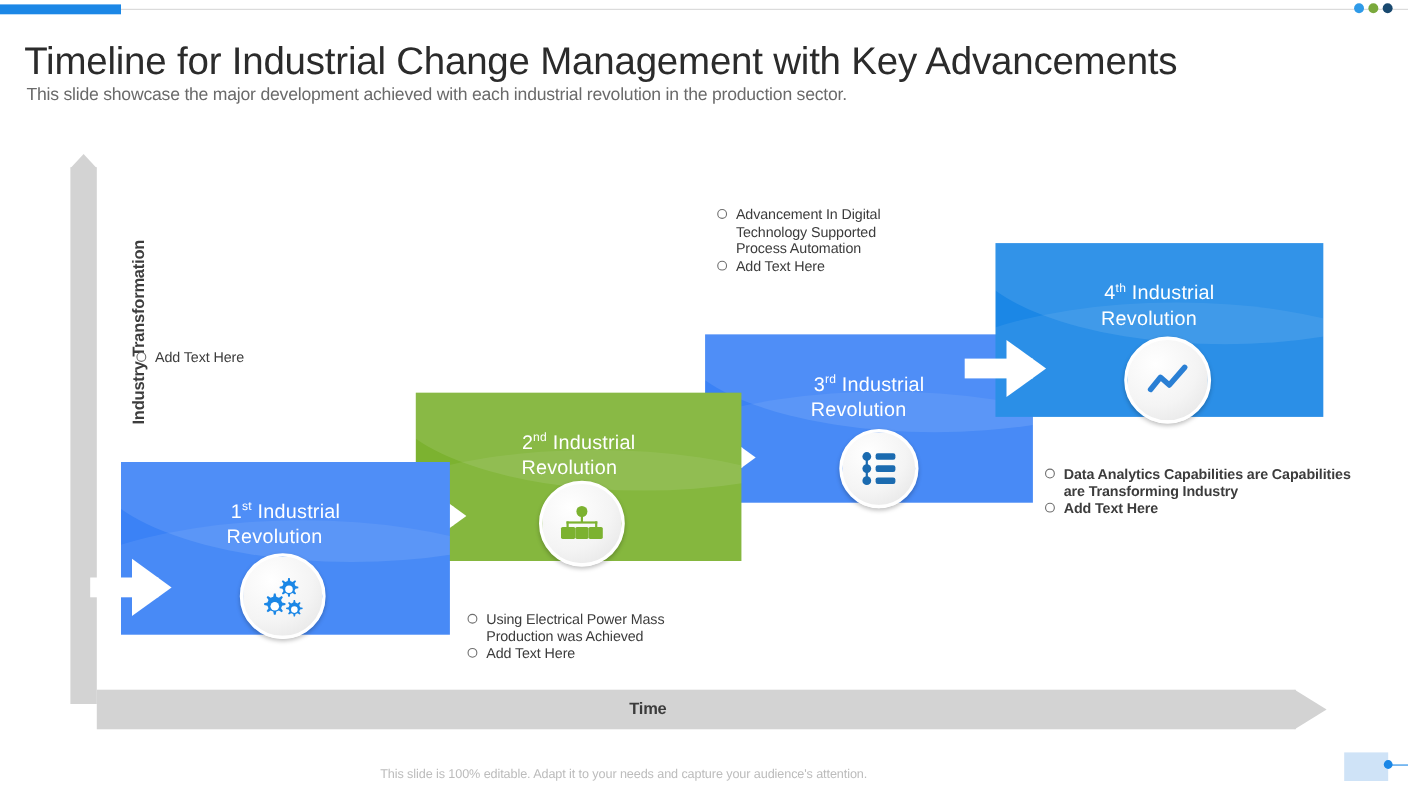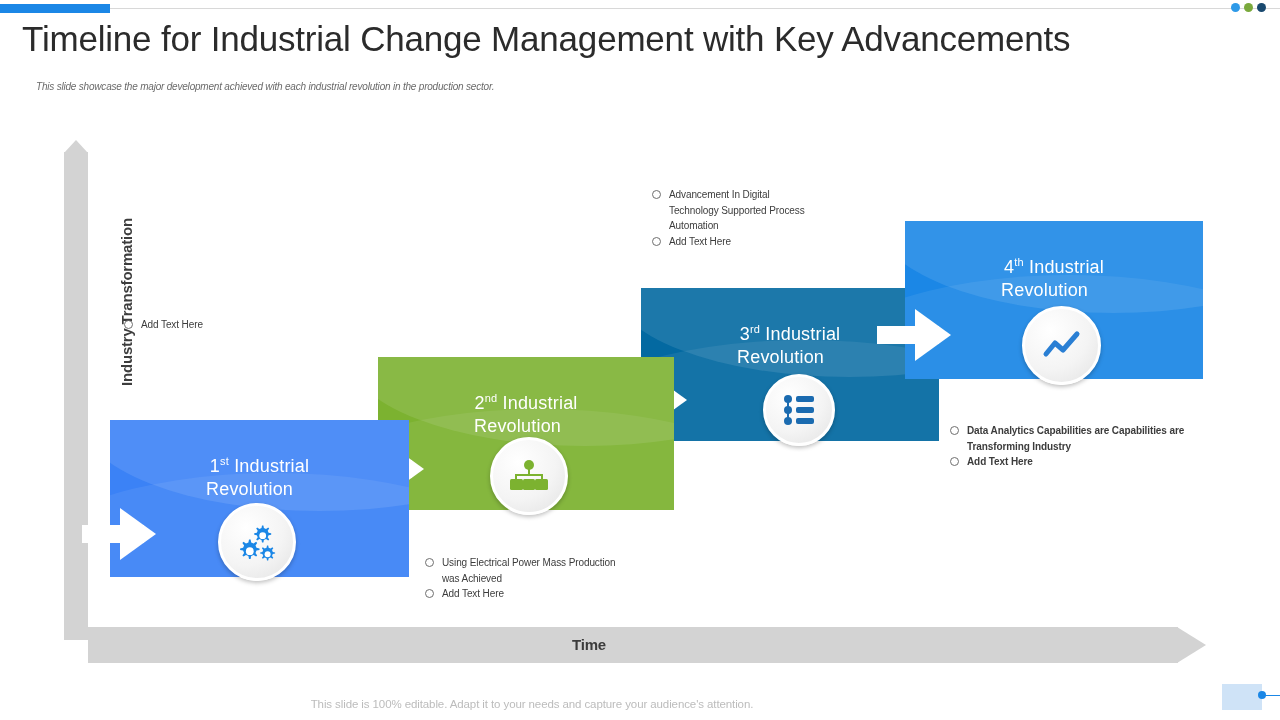--- a/index.html
+++ b/index.html
@@ -12,27 +12,27 @@
   
   .top-rule{position:absolute;left:0;top:8px;width:1280px;height:1px;background:#d8d8d8;}
   .top-bar{position:absolute;left:0;top:4px;width:110px;height:9px;background:#1b87e6;}
   .dots{position:absolute;right:14px;top:3px;display:flex;gap:4px;align-items:center;}
   .dot{width:9px;height:9px;border-radius:50%;}
   .dot.d1{background:#2e9ae8;}
   .dot.d2{background:#7aa93c;}
   .dot.d3{background:#19496f;}
 
   .title{
-    position:absolute;left:22px;top:18px;width:1180px;
+    position:absolute;left:22px;top:35px;width:1180px;
     font-size:35px;line-height:42px;color:#2b2b2b;font-weight:400;
     letter-spacing:-0.2px;white-space:nowrap;
   }
   .subtitle{
-    position:absolute;left:36px;top:79px;width:1100px;
-    font-size:10px;color:#6a6a6a;line-height:16px;letter-spacing:-0.2px;font-style:italic;
+    position:absolute;left:24px;top:79px;width:1100px;
+    font-size:16px;color:#6a6a6a;line-height:16px;letter-spacing:-0.2px;
   }
 
   
   .vaxis{position:absolute;left:64px;top:140px;width:24px;height:500px;}
   .vaxis .shaft{position:absolute;left:0;top:12px;width:24px;height:488px;background:#d3d3d3;}
   .vaxis .head{position:absolute;left:0;top:0;width:0;height:0;
     border-left:12px solid transparent;border-right:12px solid transparent;
     border-bottom:13px solid #d3d3d3;}
   .vlabel{
     position:absolute;left:-37px;top:150px;width:200px;height:24px;
@@ -70,28 +70,28 @@
   .chev .pt{position:absolute;top:50%;width:0;height:0;}
 
   
   .badge{position:absolute;border-radius:50%;
     background:radial-gradient(circle at 35% 30%, #ffffff 0%, #f4f4f4 55%, #e2e2e2 100%);
     border:3px solid #ffffff;
     box-shadow:0 2px 4px rgba(0,0,0,0.25);
     display:flex;align-items:center;justify-content:center;}
 
   
-  .callout{position:absolute;font-size:10px;color:#3c3c3c;line-height:15.6px;letter-spacing:-0.1px;}
+  .callout{position:absolute;font-size:13px;color:#3c3c3c;line-height:15.6px;letter-spacing:-0.1px;}
   .callout .row{position:relative;padding-left:19px;}
   .callout .bullet{position:absolute;left:2px;top:3px;width:7px;height:7px;
     border:1px solid #6f6f6f;border-radius:50%;}
 
   
   .footer{position:absolute;left:0;top:698px;width:1064px;text-align:center;
-    font-size:11.5px;color:#bcbcbc;letter-spacing:-0.1px;}
+    font-size:11.5px;color:#bcbcbc;letter-spacing:-0.1px;padding-left:35px;}
   .corner-mark{position:absolute;right:18px;bottom:10px;width:40px;height:26px;background:#cfe3f7;}
   .corner-dot{position:absolute;right:14px;bottom:21px;width:8px;height:8px;border-radius:50%;background:#1b87e6;}
   .corner-line{position:absolute;right:0px;bottom:24px;width:18px;height:1.5px;background:#1b87e6;}
 </style>
 </head>
 <body>
 
 <div class="slide">
 
   <div class="top-rule"></div>
@@ -113,21 +113,21 @@
 
   <div class="haxis">
     <div class="shaft"></div>
     <div class="head"></div>
     <div class="hlabel">Time</div>
   </div>
 
   <div class="shadow-tri" style="left:889px;top:379px;border-left:17px solid transparent;border-top:30px solid #1d3f63;"></div>
 
   <div class="shadow-tri" style="left:625px;top:441px;border-left:16px solid transparent;border-top:29px solid #12304d;"></div>
-  <div class="step" style="left:641px;top:288px;width:298px;height:153px;background:#0369a1;">
+  <div class="step" style="left:641px;top:304px;width:298px;height:153px;background:#3b82f6;">
     <div class="body">
       <div class="sheen"></div>
       <div class="sheen2"></div>
     </div>
     <div class="heading">
       <span>3</span><sup>rd</sup>
       <span>Industrial</span>
       <span class="l2">Revolution</span>
     </div>
 

